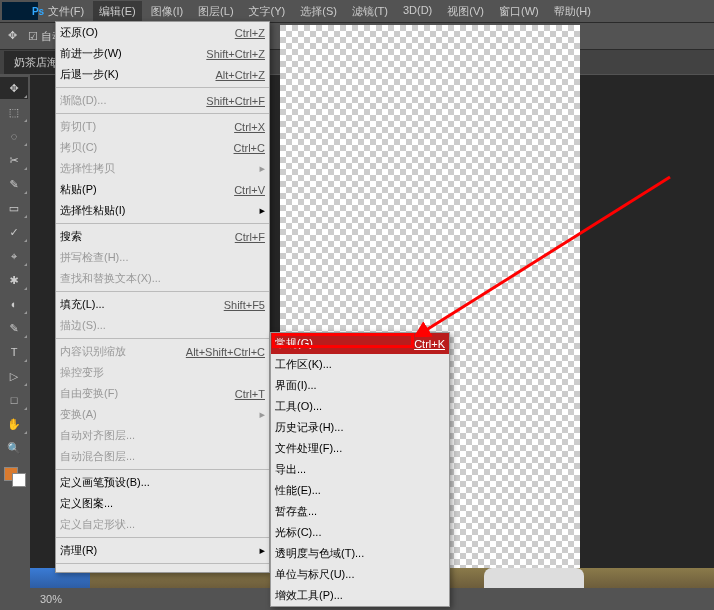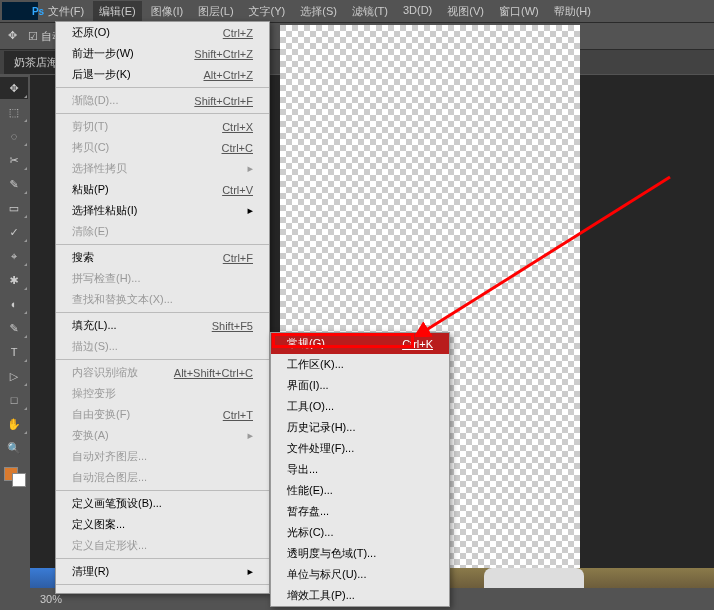--- a/index.html
+++ b/index.html
@@ -25,21 +25,21 @@
 .swatch-fg{width:14px;height:14px;background:#d97a2e;border:1px solid #888;}
 .swatch-bg{width:14px;height:14px;background:#fff;border:1px solid #888;margin-top:-8px;margin-left:8px;}
 .canvas-area{position:absolute;left:30px;top:75px;right:0;bottom:20px;background:#262626;}
 .checkered{position:absolute;left:250px;top:-50px;width:300px;height:560px;background-image:repeating-conic-gradient(#fff 0 25%,#ccc 0 50%);background-size:12px 12px;}
 .statusbar{position:absolute;bottom:0;left:30px;right:0;height:22px;background:#535353;display:flex;align-items:center;color:#ccc;padding-left:10px;font-size:10px;}
 .thumb{position:absolute;bottom:0;left:0;width:100%;height:22px;display:flex;}
 .thumb-water{flex:0 0 60px;background:linear-gradient(#3a7bd5,#2c5aa0);}
 .thumb-grass{flex:1;background:linear-gradient(#8a7a4a,#6a5a3a);position:relative;}
 .thumb-cat{position:absolute;right:130px;bottom:0;width:100px;height:22px;background:#ddd;border-radius:8px 8px 0 0;}
 .dropdown-menu{position:absolute;background:#e8e8e8;border:1px solid #999;box-shadow:2px 2px 6px rgba(0,0,0,0.4);min-width:180px;}
-.dm-item{padding:3px 16px;color:#000;display:flex;justify-content:space-between;align-items:center;cursor:pointer;white-space:nowrap;}
+.dm-item{padding:3px 4px;color:#000;display:flex;justify-content:space-between;align-items:center;cursor:pointer;white-space:nowrap;}
 .dm-item:hover,.dm-item.hl{background:#b91c1c;color:#fff;}
 .dm-item.disabled{color:#999;}
 .dm-sep{height:1px;background:#bbb;margin:2px 0;}
 .dm-arrow{margin-left:12px;}
 .dm-shortcut{color:#555;margin-left:20px;text-decoration:underline;}
 .dm-item.hl .dm-shortcut{color:#fff;}
 #edit-menu{left:55px;top:21px;width:215px;}
 #prefs-menu{left:270px;top:332px;width:148px;}
 .red-box{position:absolute;border:3px solid red;pointer-events:none;}
 #red-highlight{left:272px;top:333px;width:142px;height:15px;}
@@ -216,23 +216,20 @@
       <span class="dm-arrow">▸</span>
     </div>
     <div class="dm-item">
       <span>粘贴(P)</span>
       <span class="dm-shortcut">Ctrl+V</span>
     </div>
     <div class="dm-item">
       <span>选择性粘贴(I)</span>
       <span class="dm-arrow">▸</span>
     </div>
-    <div class="dm-item disabled">
-      <span>清除(E)</span>
-    </div>
     <div class="dm-sep"></div>
     <div class="dm-item">
       <span>搜索</span>
       <span class="dm-shortcut">Ctrl+F</span>
     </div>
     <div class="dm-item disabled">
       <span>拼写检查(H)...</span>
     </div>
     <div class="dm-item disabled">
       <span>查找和替换文本(X)...</span>

